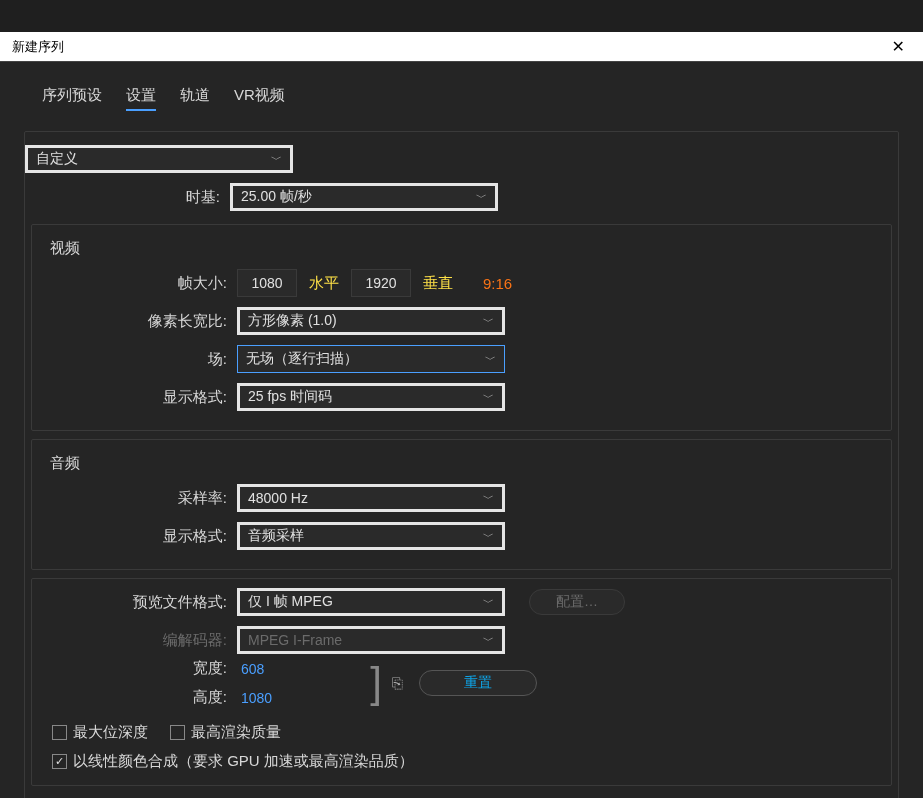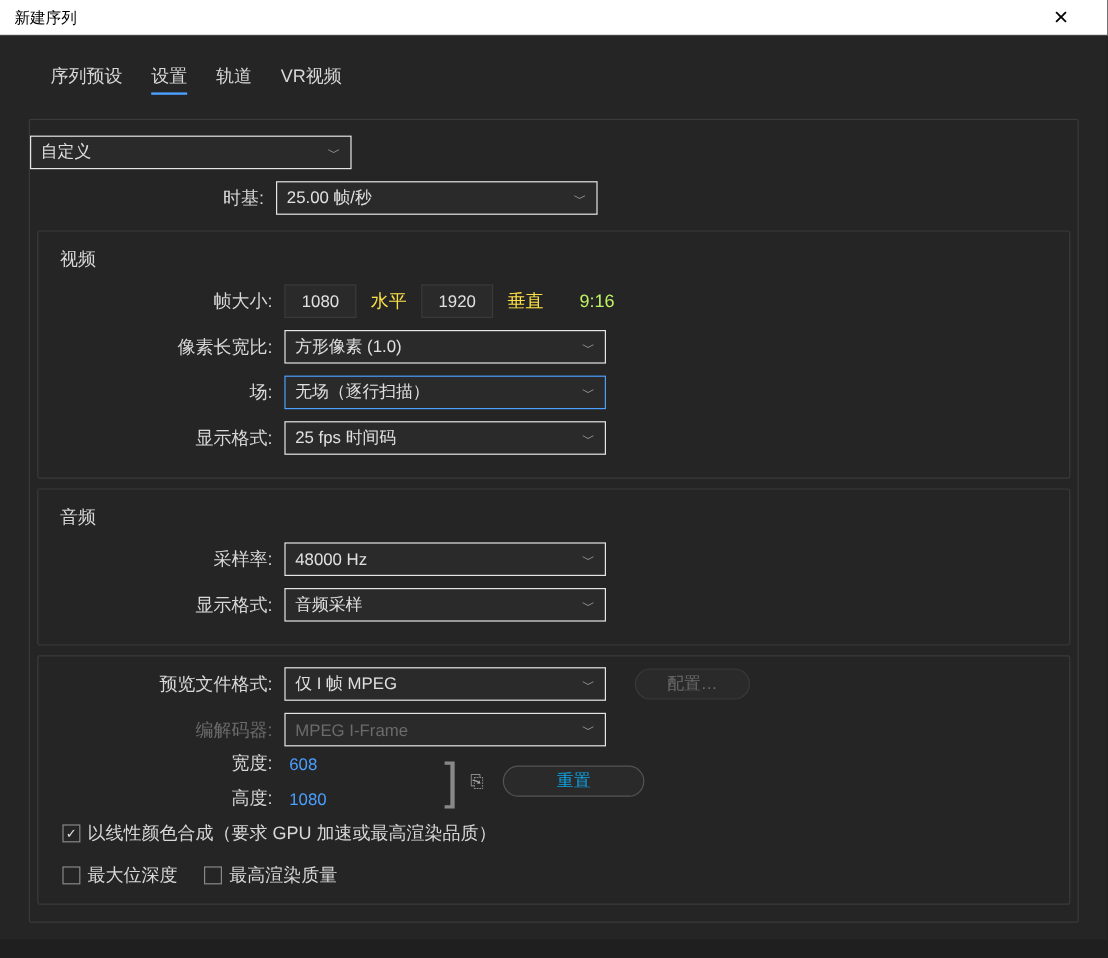--- a/index.html
+++ b/index.html
@@ -15,23 +15,24 @@
   height: 798px;
   overflow: hidden;
 }
 .titlebar {
   height: 30px;
   background: #fff;
   border-bottom: 1px solid #444;
   display: flex;
   align-items: center;
   justify-content: space-between;
-  padding: 0 26px 0 12px;
+  padding: 0 12px 0 12px;
   color: #000;
   font-size: 13px;
+  margin-top: 32px;
 }
 .close-btn {
   font-size: 16px;
   cursor: pointer;
   padding: 2px 6px;
 }
 .content {
   background: #252525;
   padding: 14px 24px;
 }
@@ -65,21 +66,21 @@
   text-align: right;
   padding-right: 10px;
   font-size: 15px;
   color: #d8d8d8;
 }
 .dropdown {
   display: flex;
   align-items: center;
   justify-content: space-between;
   background: #2a2a2a;
-  border: 1px solid #e5e5e5;
+  border: 3px solid #e5e5e5;
   height: 28px;
   padding: 0 8px;
   width: 268px;
   font-size: 14px;
   cursor: pointer;
   color: #e0e0e0;
 }
 .dropdown.focused {
   border: 1px solid #4a9fff;
 }
@@ -97,21 +98,21 @@
   font-size: 14px;
 }
 .inline-label {
   font-size: 15px;
   margin: 0 12px;
   color: #fde047;
 }
 .ratio-label {
   font-size: 15px;
   margin-left: 18px;
-  color: #bef264;
+  color: #f97316;
 }
 .section-title {
   font-size: 15px;
   color: #d8d8d8;
   padding: 10px 0 6px 18px;
 }
 .subsection {
   border: 1px solid #3a3a3a;
   border-radius: 2px;
   margin: 8px 6px 0 6px;
@@ -327,33 +328,33 @@
             <span class="blue-value">1080</span>
           </div>
         </div>
         <div class="bracket-link-reset">
           <span class="bracket">]</span>
           <span class="link-icon">⎘</span>
           <button class="btn" style="padding:0 44px;">重置</button>
         </div>
       </div>
 
-      <div class="checkbox-row" style="margin-top:4px;">
-        <label class="chk">
-          <span class="chkbox checked"></span>
-          <span>以线性颜色合成（要求 GPU 加速或最高渲染品质）</span>
-        </label>
-      </div>
-
       <div class="checkbox-row" style="margin-top:10px;">
         <label class="chk">
           <span class="chkbox"></span>
           <span>最大位深度</span>
         </label>
         <label class="chk">
           <span class="chkbox"></span>
           <span>最高渲染质量</span>
         </label>
       </div>
+
+      <div class="checkbox-row" style="margin-top:4px;">
+        <label class="chk">
+          <span class="chkbox checked"></span>
+          <span>以线性颜色合成（要求 GPU 加速或最高渲染品质）</span>
+        </label>
+      </div>
     </div>
 
   </div>
 </div>
 
 </body></html>

